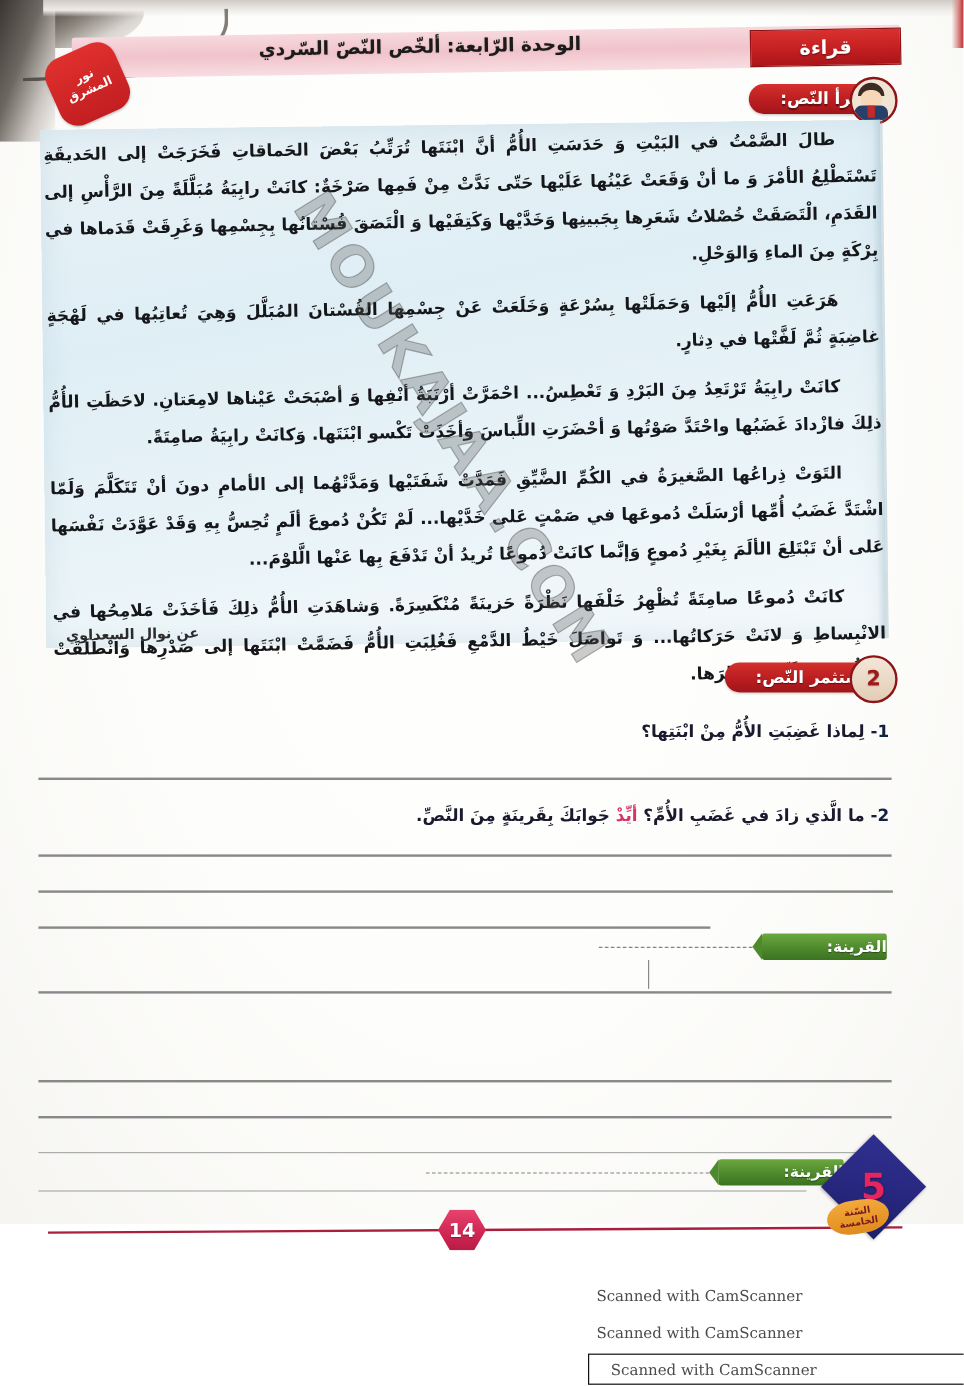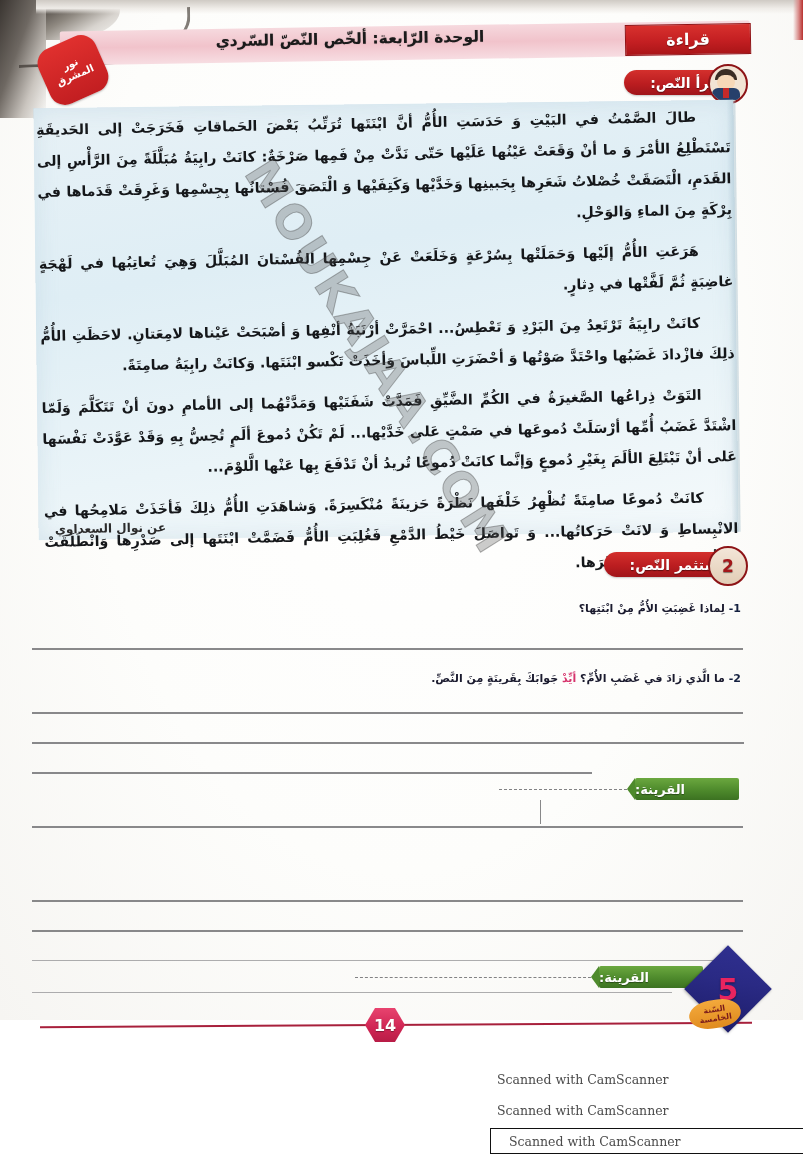--- a/index.html
+++ b/index.html
@@ -140,36 +140,36 @@
     color:rgba(85,85,85,.30);
     -webkit-text-stroke:1px rgba(60,60,60,.38);
     transform:rotate(58deg);
     direction:ltr;white-space:nowrap;pointer-events:none;
     font-family:"DejaVu Sans","Liberation Sans",sans-serif;
   }
 
   
   .question{
     position:absolute;right:62px;height:22px;
-    font-size:11px;font-weight:bold;color:#1a1a2e;white-space:nowrap;
+    font-size:14px;font-weight:bold;color:#1a1a2e;white-space:nowrap;
   }
   .question .qnum{color:#14203f;}
   .hl{color:#d6336c;}
   .rule{
     position:absolute;left:32px;height:0;
     border-top:2.2px solid #6f6f72;opacity:.82;
   }
   .rule.thin{border-top:1.6px solid #8b8b8e;opacity:.7;}
 
   
   .greenbar{
     position:absolute;height:22px;width:104px;
     background:linear-gradient(180deg,#6ba83f 0%,#4e8a2c 55%,#3c7221 100%);
     border-radius:2px;
-    display:flex;align-items:center;justify-content:flex-end;
+    display:flex;align-items:center;justify-content:flex-start;
     color:#fff;font-size:13px;font-weight:bold;
     text-shadow:0 1px 1px rgba(0,0,0,.4);
   }
   .greenbar:before{
     content:"";position:absolute;left:-8px;top:0;
     border-top:11px solid transparent;border-bottom:11px solid transparent;
     border-right:8px solid #4e8a2c;
   }
   .dashline{
     position:absolute;height:0;border-top:1.6px dashed #5a5a5d;opacity:.75;

